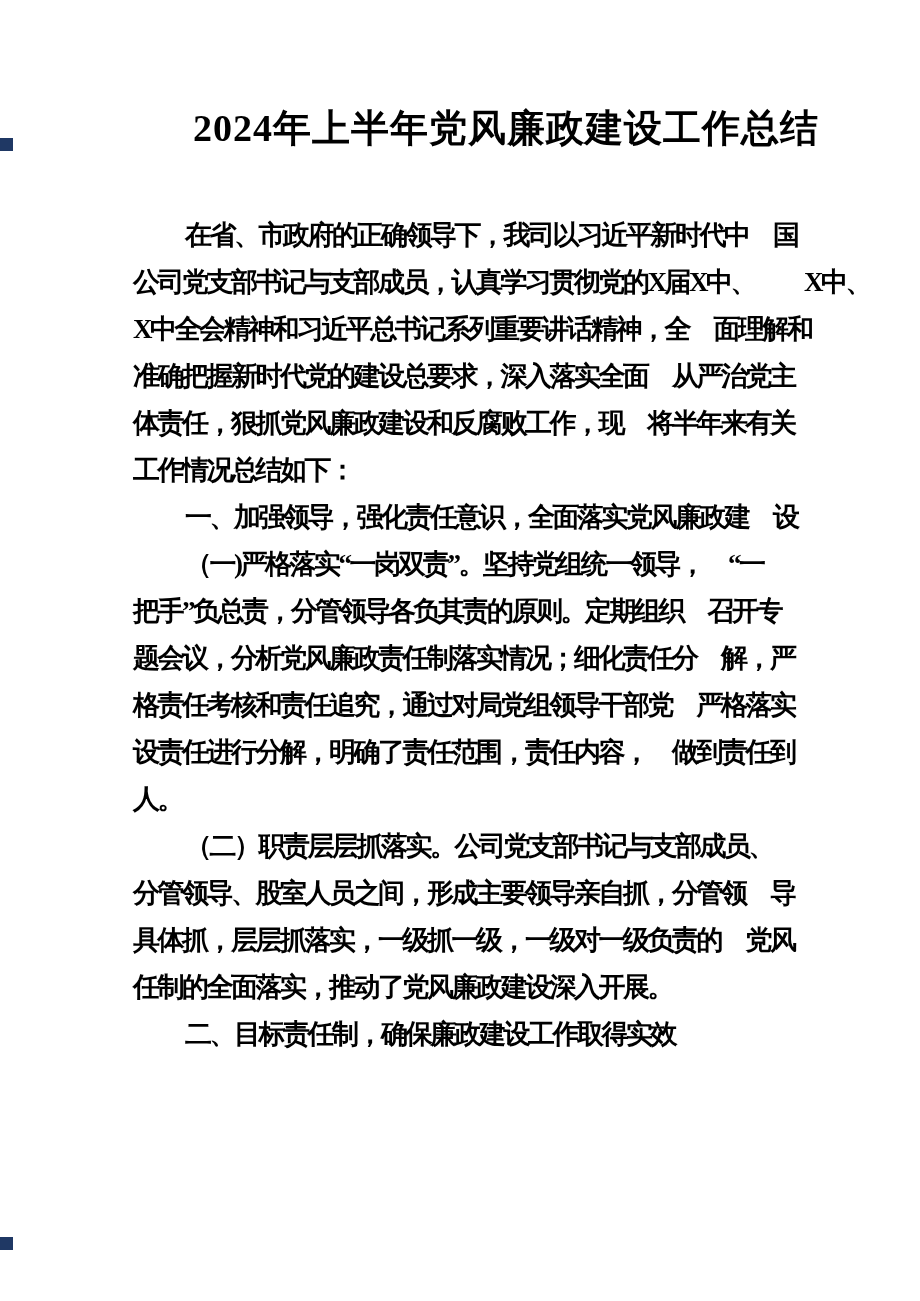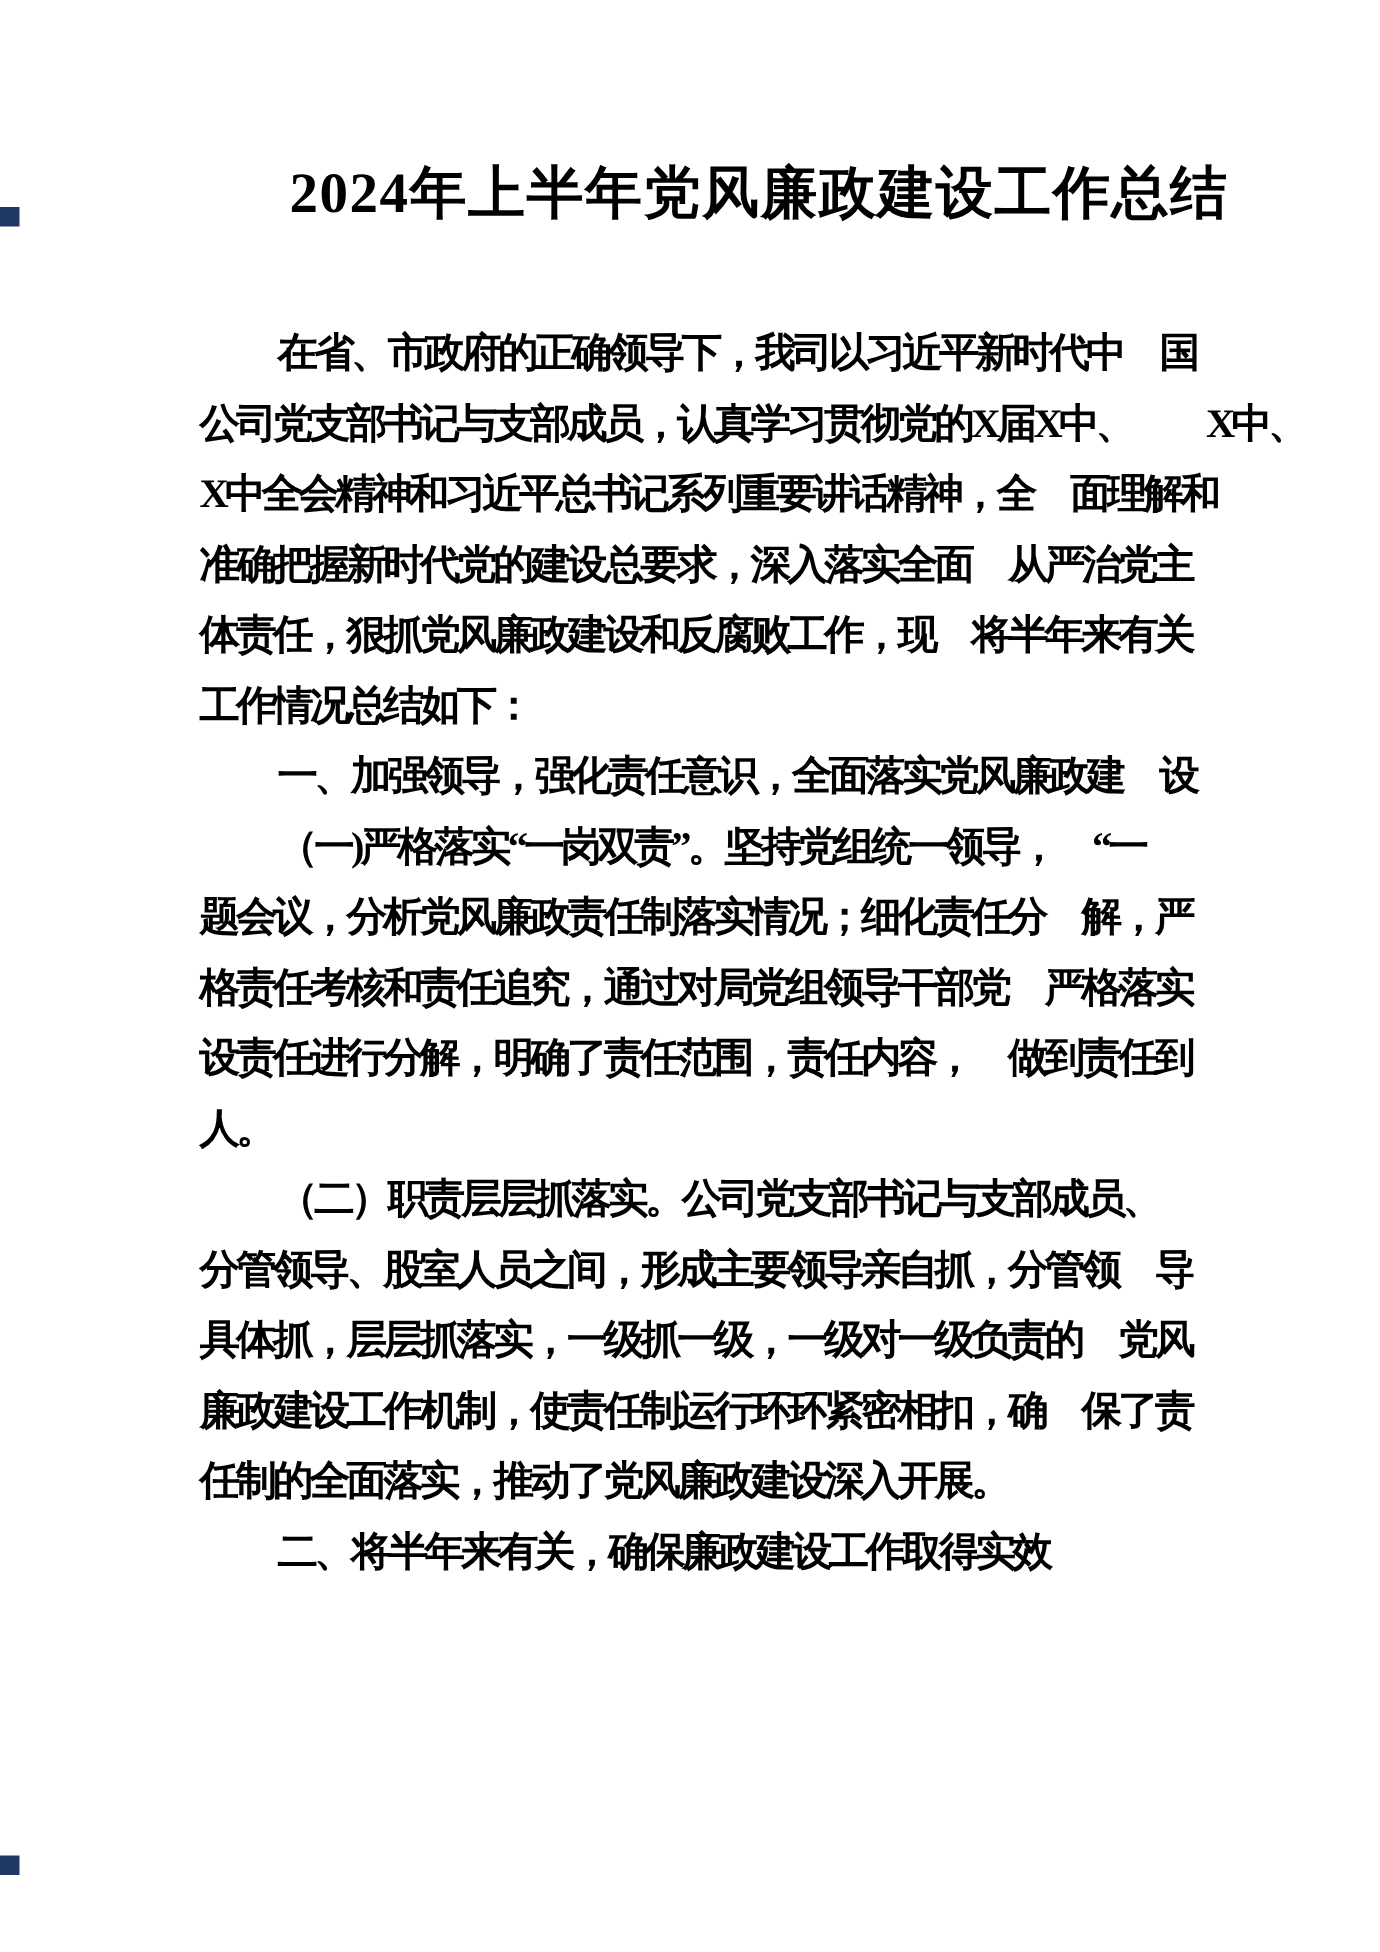--- a/index.html
+++ b/index.html
@@ -71,25 +71,25 @@
 
   <div class="doc-body">
       <div class="line indent">在省、市政府的正确领导下，我司以习近平新时代中　国</div>
       <div class="line">公司党支部书记与支部成员，认真学习贯彻党的X届X中、　　X中、</div>
       <div class="line">X中全会精神和习近平总书记系列重要讲话精神，全　面理解和</div>
       <div class="line">准确把握新时代党的建设总要求，深入落实全面　从严治党主</div>
       <div class="line">体责任，狠抓党风廉政建设和反腐败工作，现　将半年来有关</div>
       <div class="line">工作情况总结如下：</div>
       <div class="line indent">一、加强领导，强化责任意识，全面落实党风廉政建　设</div>
       <div class="line indent">（一)严格落实“一岗双责”。坚持党组统一领导，　“一</div>
+      <div class="line">把手”负总责，分管领导各负其责的原则。定期组织　召开专</div>
       <div class="line">题会议，分析党风廉政责任制落实情况；细化责任分　解，严</div>
       <div class="line">格责任考核和责任追究，通过对局党组领导干部党　严格落实</div>
       <div class="line">设责任进行分解，明确了责任范围，责任内容，　做到责任到</div>
       <div class="line">人。</div>
       <div class="line indent">（二）职责层层抓落实。公司党支部书记与支部成员、</div>
       <div class="line">分管领导、股室人员之间，形成主要领导亲自抓，分管领　导</div>
       <div class="line">具体抓，层层抓落实，一级抓一级，一级对一级负责的　党风</div>
-      <div class="line">廉政建设工作机制，使责任制运行环环紧密相扣，确　保了责</div>
       <div class="line">任制的全面落实，推动了党风廉政建设深入开展。</div>
-      <div class="line indent">二、将半年来有关，确保廉政建设工作取得实效</div>
+      <div class="line indent">二、目标责任制，确保廉政建设工作取得实效</div>
     </div>
 
 </div>
 
 </body></html>

